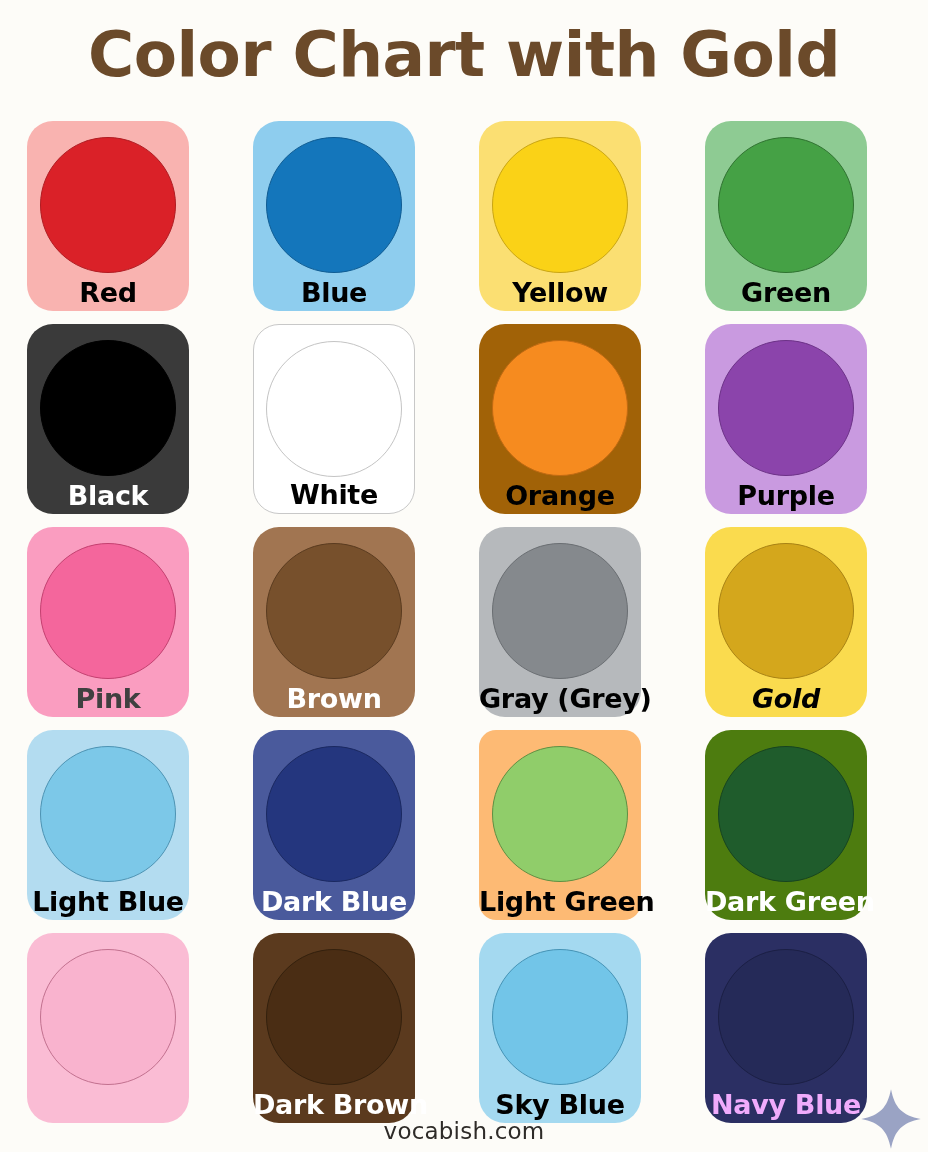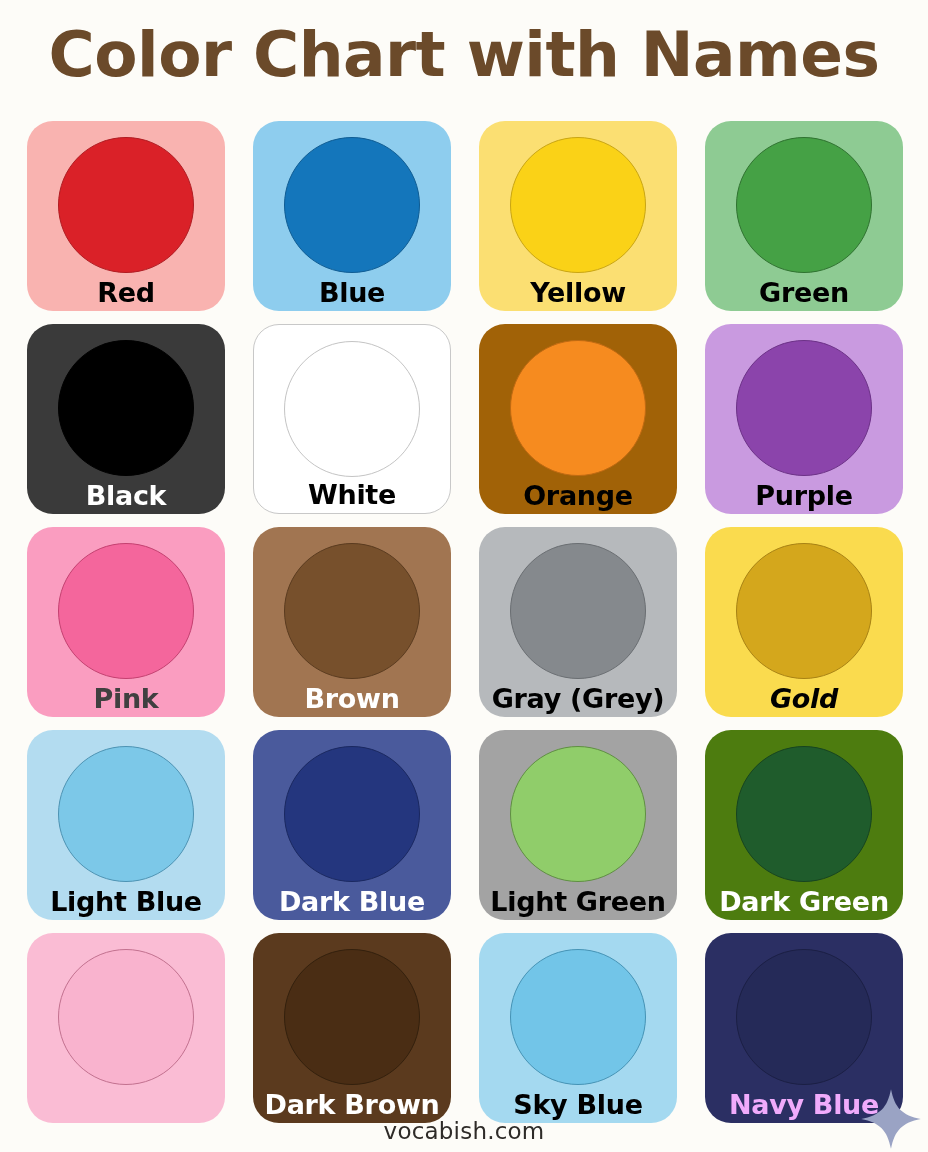--- a/index.html
+++ b/index.html
@@ -42,21 +42,21 @@
     top: 121px;
     width: 876px;
     display: grid;
     grid-template-columns: repeat(4, 198px);
     grid-column-gap: 28px;
     grid-row-gap: 13px;
   }
 
   .card {
     position: relative;
-    width: 198px;
+    width: 162px;
     height: 190px;
     border-radius: 26px;
     box-sizing: border-box;
     display: flex;
     flex-direction: column;
     align-items: center;
     justify-content: flex-start;
     overflow: visible;
   }
 
@@ -101,21 +101,21 @@
     width: 62px;
     height: 62px;
     pointer-events: none;
   }
 </style>
 </head>
 <body>
 
 <div class="page">
 
-  <h1 class="title">Color Chart with Names</h1>
+  <h1 class="title">Color Chart with Gold</h1>
 
   <div class="grid">
       <div class="card" style="background: rgb(249, 179, 176);">
         <div class="swatch" style="background: rgb(218, 33, 40); border: 1.5px solid rgb(176, 28, 34);"></div>
         <div class="card-label" style="color: rgb(0, 0, 0);">Red</div>
       </div>
       <div class="card" style="background: rgb(142, 205, 238);">
         <div class="swatch" style="background: rgb(20, 118, 187); border: 1.5px solid rgb(15, 92, 147);"></div>
         <div class="card-label" style="color: rgb(0, 0, 0);">Blue</div>
       </div>
@@ -160,21 +160,21 @@
         <div class="card-label" style="color: rgb(0, 0, 0); font-style: italic;">Gold</div>
       </div>
       <div class="card" style="background: rgb(179, 220, 240);">
         <div class="swatch" style="background: rgb(124, 200, 232); border: 1.5px solid rgb(77, 147, 179);"></div>
         <div class="card-label" style="color: rgb(0, 0, 0);">Light Blue</div>
       </div>
       <div class="card" style="background: rgb(74, 90, 156);">
         <div class="swatch" style="background: rgb(36, 54, 126); border: 1.5px solid rgb(26, 40, 96);"></div>
         <div class="card-label" style="color: rgb(255, 255, 255);">Dark Blue</div>
       </div>
-      <div class="card" style="background: #a3a3a3;">
+      <div class="card" style="background: #fdba74; border-radius: 17px;">
         <div class="swatch" style="background: rgb(144, 205, 106); border: 1.5px solid rgb(95, 143, 66);"></div>
         <div class="card-label" style="color: rgb(0, 0, 0);">Light Green</div>
       </div>
       <div class="card" style="background: #4d7c0f;">
         <div class="swatch" style="background: rgb(31, 92, 44); border: 1.5px solid rgb(22, 68, 32);"></div>
         <div class="card-label" style="color: rgb(255, 255, 255);">Dark Green</div>
       </div>
       <div class="card" style="background: rgb(250, 188, 212);">
         <div class="swatch" style="background: rgb(249, 179, 206); border: 1.5px solid rgb(194, 113, 143);"></div>
       </div>

